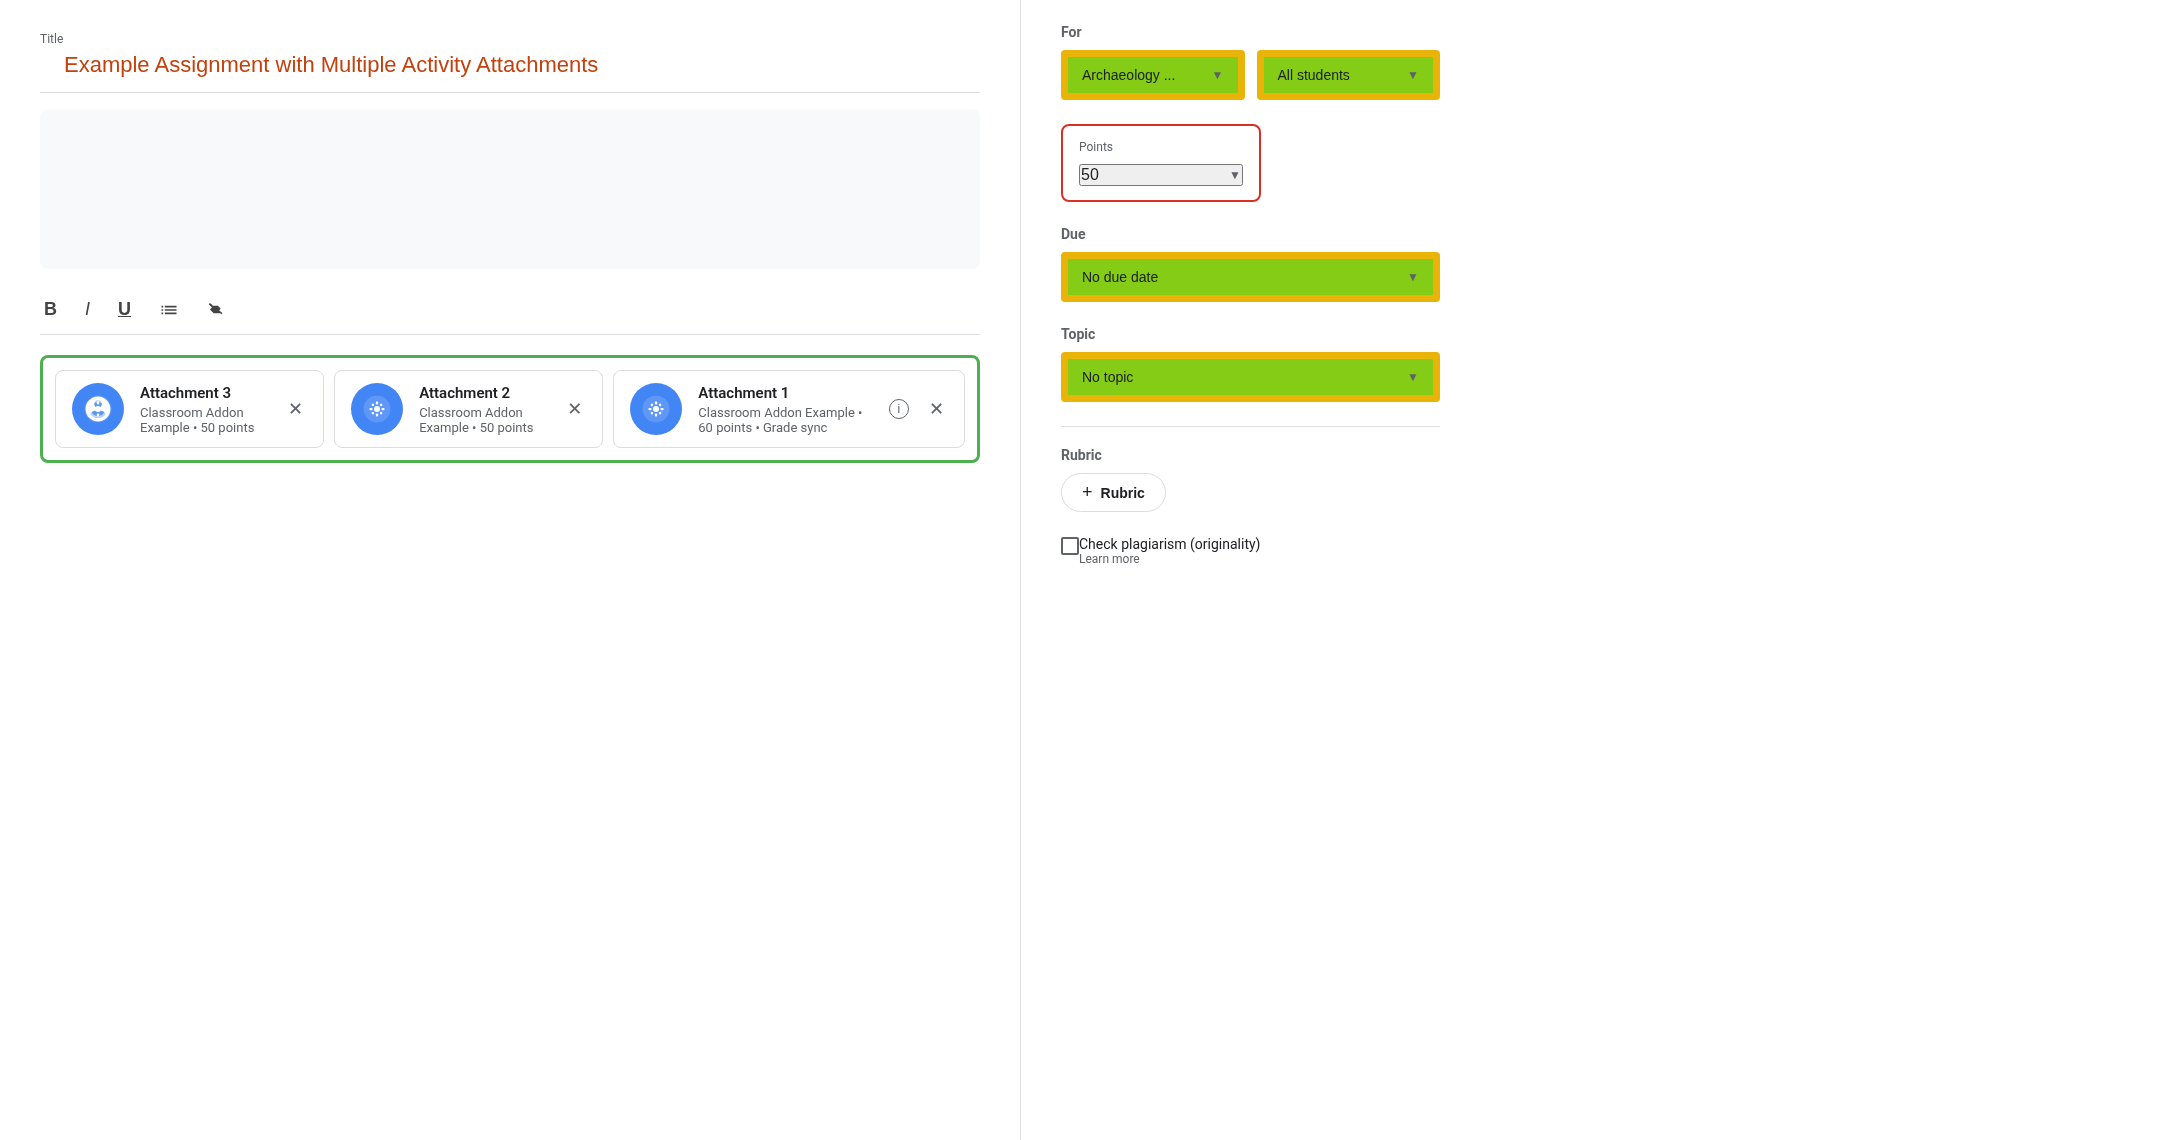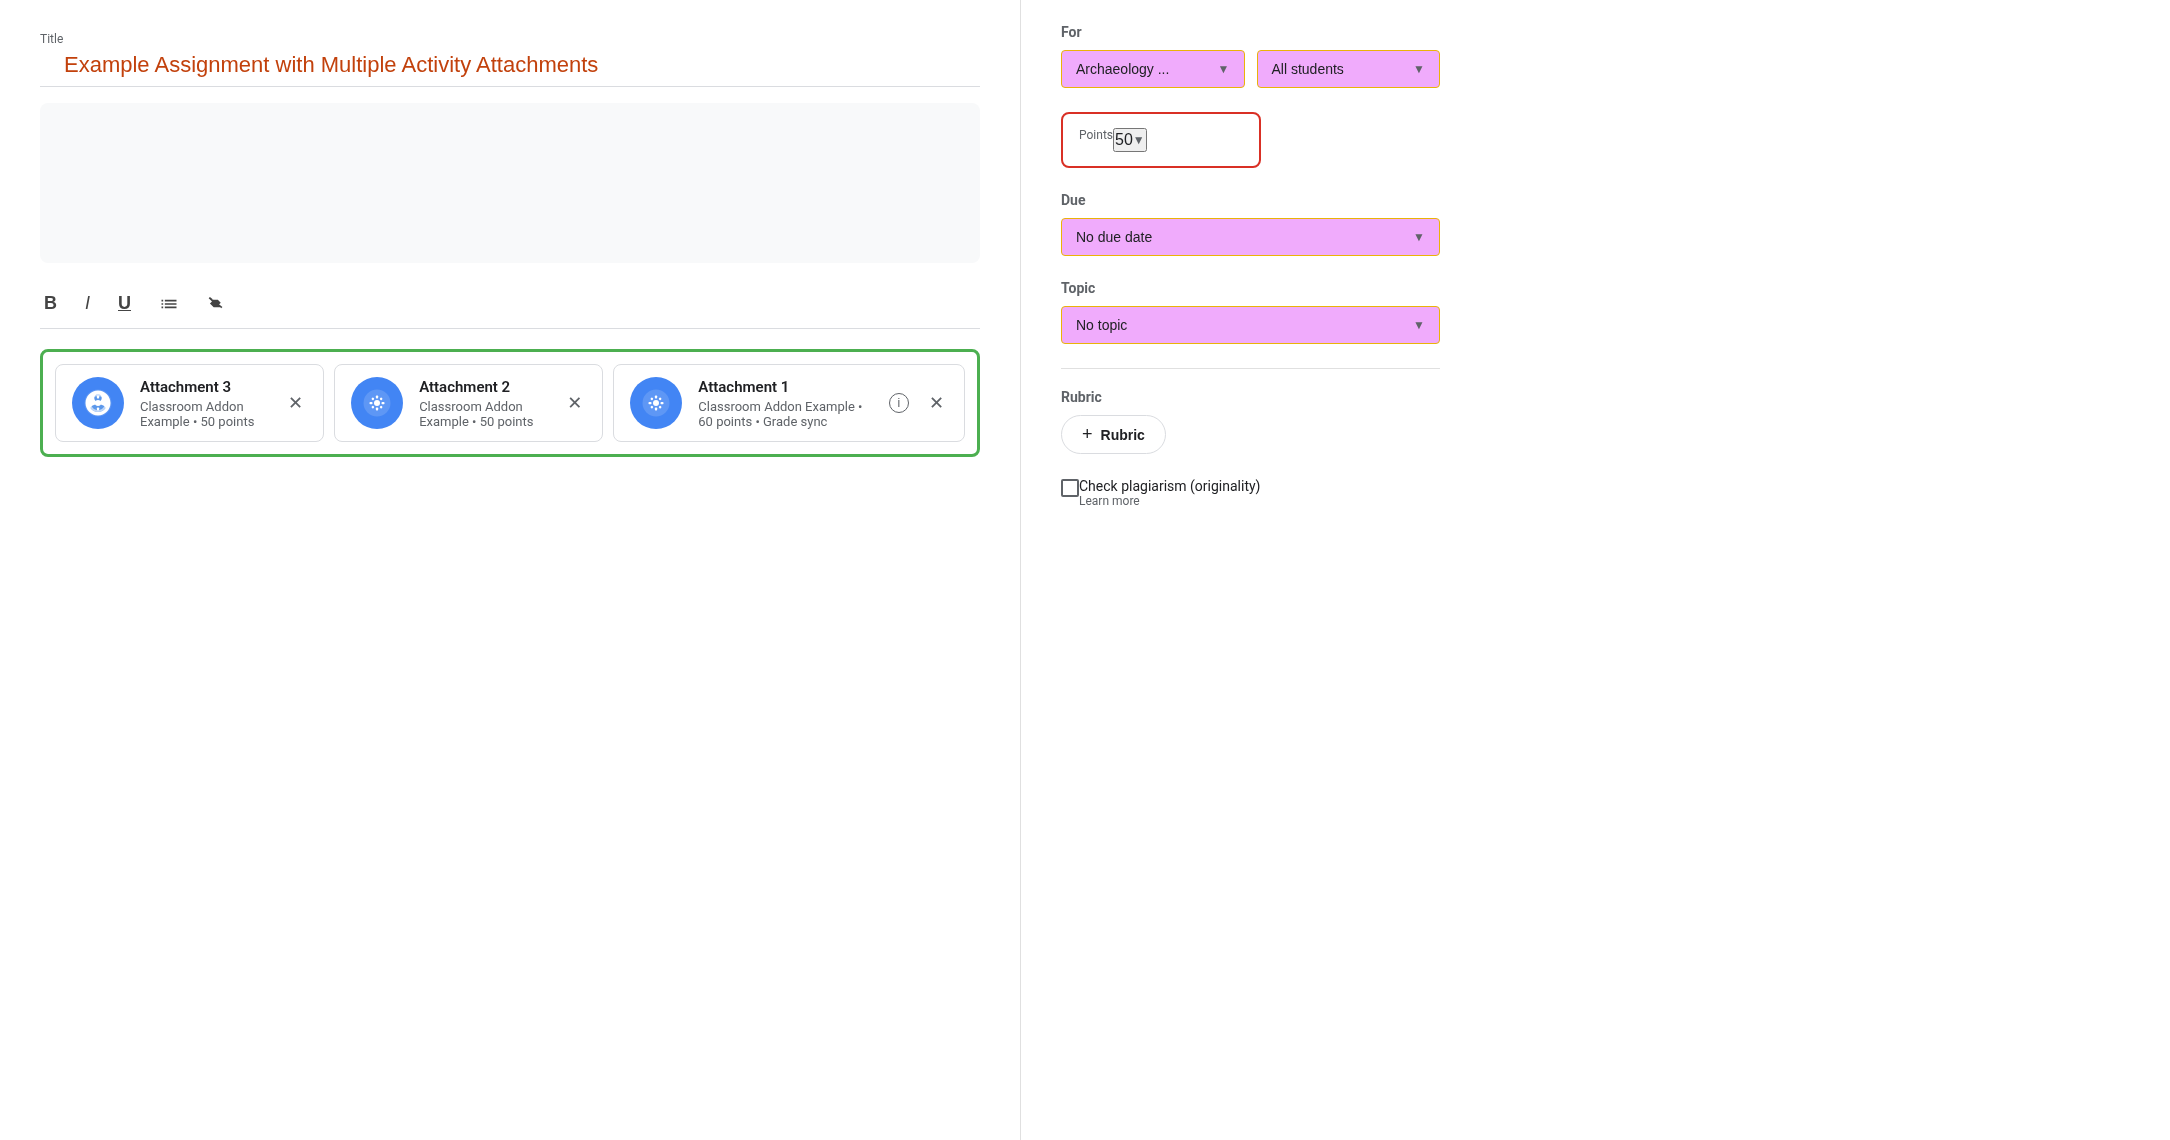--- a/index.html
+++ b/index.html
@@ -21,21 +21,21 @@
     .right-panel {
       width: 460px;
       padding: 24px 40px;
       border-left: 1px solid #e0e0e0;
     }
 
     
     .title-field {
       margin-bottom: 16px;
       border-bottom: 1px solid #dadce0;
-      padding-bottom: 8px;
+      padding-bottom: 14px;
     }
 
     .field-label {
       font-size: 12px;
       color: #5f6368;
       margin-bottom: 6px;
     }
 
     .title-input {
       font-size: 22px;
@@ -177,22 +177,22 @@
     .for-row {
       display: flex;
       gap: 12px;
       align-items: center;
     }
 
     .dropdown-btn {
       display: flex;
       align-items: center;
       justify-content: space-between;
-      background: #f0abfc;
-      border: 1px solid #eab308;
+      background: #84cc16;
+      border: 7px solid #eab308;
       border-radius: 4px;
       padding: 10px 14px;
       cursor: pointer;
       font-size: 14px;
       color: #202124;
       gap: 20px;
     }
 
     .dropdown-btn .chevron {
       color: #5f6368;
@@ -206,20 +206,21 @@
     .for-students-btn {
       flex: 1;
     }
 
     
     .points-box {
       border: 2.5px solid #d93025;
       border-radius: 8px;
       padding: 14px 16px;
       display: inline-flex;
+      flex-direction: column;
       min-width: 200px;
     }
 
     .points-label {
       font-size: 12px;
       color: #5f6368;
       margin-bottom: 10px;
     }
 
     .points-dropdown {

